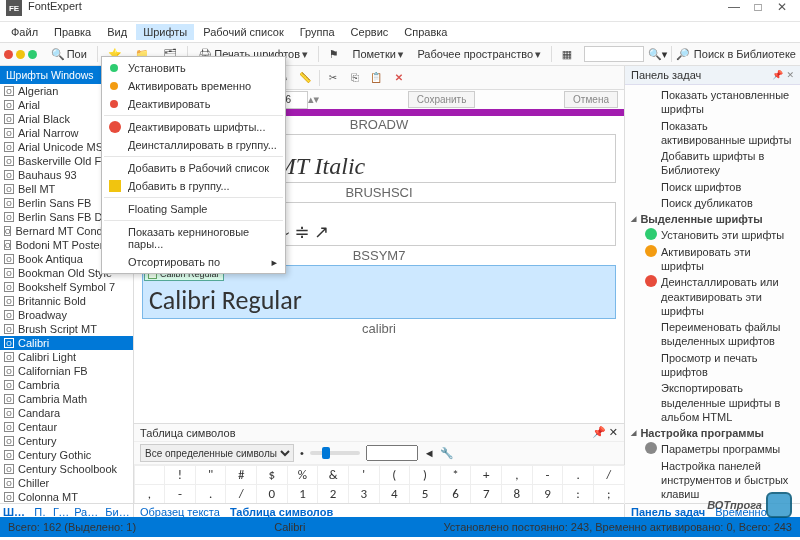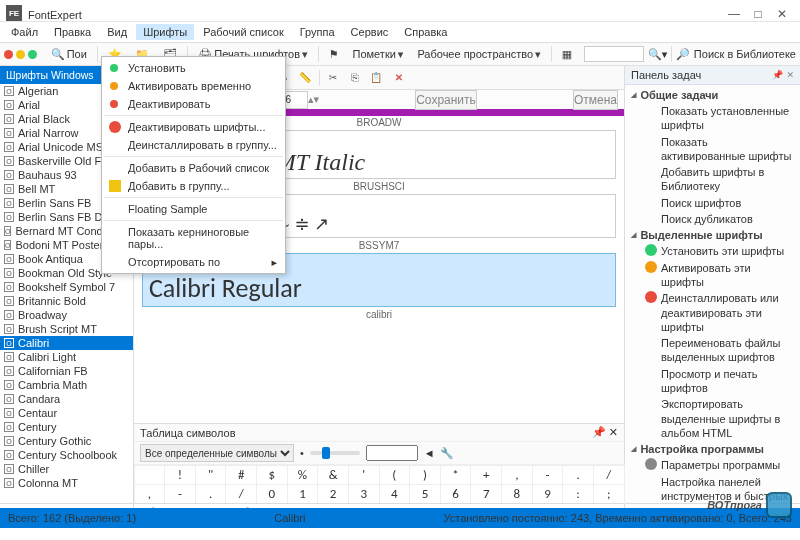--- a/index.html
+++ b/index.html
@@ -1,17 +1,17 @@
 <!DOCTYPE html>
 <html><head>
 <meta charset="utf-8">
 <style>
 *{box-sizing:border-box;margin:0;padding:0;font-family:"Segoe UI",Tahoma,sans-serif;font-size:11px;color:#333}
 body{width:800px;height:540px;background:#fff;overflow:hidden;position:relative}
-.titlebar{height:22px;background:#fff;display:flex;align-items:flex-end;padding:0 6px;border-bottom:1px solid #e5e5e5}
+.titlebar{height:22px;background:#fff;display:flex;align-items:flex-start;padding:0 6px;border-bottom:1px solid #e5e5e5}
 .titlebar .logo{width:16px;height:16px;background:#555;display:inline-flex;align-items:center;justify-content:center;color:#fff;font-size:8px;font-weight:bold;margin-right:6px}
 .titlebar .title{flex:1}
 .titlebar .winbtn{width:24px;text-align:center;color:#555;font-size:12px}
 .menubar{height:20px;display:flex;align-items:center;padding:0 4px;gap:2px}
 .menubar .mitem{padding:2px 7px;cursor:default}
 .menubar .mitem.active{background:#cde8ff}
 .toolbar{height:24px;border-top:1px solid #e0e0e0;border-bottom:1px solid #e0e0e0;display:flex;align-items:center;padding:0 4px;gap:6px;background:#fafafa}
 .traffic{display:flex;gap:3px;margin-right:4px}
 .traffic span{width:9px;height:9px;border-radius:50%}
 .traffic .r{background:#e74c3c}.traffic .y{background:#f1c40f}.traffic .g{background:#2ecc71}
@@ -31,23 +31,23 @@
 .tabs span{color:#0066cc;white-space:nowrap;overflow:hidden;text-overflow:ellipsis}
 .tabs span.active{color:#0066cc;font-weight:bold}
 .center{flex:1;display:flex;flex-direction:column;min-width:0;position:relative}
 .ctoolbar{height:24px;border-bottom:1px solid #ddd;display:flex;align-items:center;padding:0 4px;gap:4px;background:#fafafa}
 .ctoolbar .cbtn{width:18px;height:18px;border:1px solid transparent;display:flex;align-items:center;justify-content:center;font-size:10px;color:#555}
 .ctoolbar .xbtn{color:#d9534f;font-weight:bold}
 .fontopt{height:26px;border-bottom:7px solid #a21caf;display:flex;align-items:center;padding:0 6px;gap:0;background:#fdfdfd}
 .fontopt select,.fontopt input{height:18px;border:1px solid #ccc;font-size:10px;padding:0 3px;background:#fff}
 .slider{width:70px;height:4px;background:#ddd;position:relative;border-radius:2px}
 .slider .thumb{position:absolute;width:8px;height:12px;background:#0078d7;top:-4px;border-radius:2px}
-.savebtn{margin-left:auto;padding:2px 0;border:1px solid #ccc;background:#f5f5f5;font-size:12px;color:#888}
+.savebtn{margin-left:auto;padding:2px 8px;border:1px solid #ccc;background:#f5f5f5;font-size:10px;color:#888}
 .preview{flex:1;overflow:hidden;background:#fff;display:flex;flex-direction:column}
-.preview .fname{text-align:center;font-size:10px;color:#666;padding:1px 0}
+.preview .fname{text-align:center;font-size:13px;color:#666;padding:1px 0}
 .preview .fbox{margin:1px 8px;border:1px solid #ccc;padding:0}
 .preview .fbox .flabel{display:inline-flex;align-items:center;gap:3px;font-size:9px;padding:1px 3px;border:1px solid #8c8;background:#efe;margin:1px}
 .preview .fbox .flabel.sel{border-color:#5a9;background:#dfe}
 .preview .fbox .fsample{padding:2px 6px;font-size:16px}
 .preview .fbox.selbox{background:#cde8ff;border-color:#7ab8e8}
 .charpanel{border-top:1px solid #ddd;background:#fafafa}
 .charpanel .chdr{display:flex;align-items:center;padding:2px 6px;font-size:10px;color:#555;gap:4px}
 .charpanel .chdr2{display:flex;align-items:center;padding:2px 6px;gap:6px;border-top:1px solid #eee;border-bottom:1px solid #eee}
 .charpanel .chdr2 select{height:18px;border:1px solid #ccc;font-size:10px;flex:0 0 140px}
 .chargrid{display:grid;grid-template-columns:repeat(16,1fr);background:#fff}
@@ -61,21 +61,21 @@
 .taskpane .tgroup{padding:2px 6px;display:flex;align-items:center;gap:4px;color:#444;font-weight:bold}
 .taskpane .tgroup::before{content:"◢";font-size:7px;color:#666}
 .taskpane .titem{padding:1px 6px 1px 20px;display:flex;align-items:flex-start;gap:4px;color:#333;line-height:1.3}
 .taskpane .titem .tico{width:12px;height:12px;flex:0 0 12px;display:inline-block}
 .dropdown{position:absolute;left:101px;top:56px;width:185px;background:#fff;border:1px solid #bbb;box-shadow:2px 2px 6px rgba(0,0,0,.2);z-index:50;padding:2px}
 .dropdown .di{padding:3px 6px 3px 24px;position:relative;font-size:11px;color:#333}
 .dropdown .di.disabled{color:#aaa}
 .dropdown .di .dot{position:absolute;left:6px;top:5px;width:8px;height:8px;border-radius:50%}
 .dropdown .di .dico{position:absolute;left:5px;top:3px;width:12px;height:12px}
 .dropdown hr{border:none;border-top:1px solid #e5e5e5;margin:2px 0}
-.status{position:absolute;bottom:12px;left:0;right:0;height:20px;background:#0078d7;color:#fff;display:flex;align-items:center;padding:0 8px;font-size:10.5px;gap:12px}
+.status{position:absolute;bottom:3px;left:0;right:0;height:20px;background:#0078d7;color:#fff;display:flex;align-items:center;padding:0 8px;font-size:10.5px;gap:12px}
 .status .sr{margin-left:auto}
 
 .ic-green{background:#2ecc71;border-radius:50%}
 .ic-orange{background:#f39c12;border-radius:50%}
 .ic-red{background:#e74c3c;border-radius:50%}
 .ic-folder{background:#f1c40f}
 .ic-gear{background:#888;border-radius:50%}
 .smallcheck{width:9px;height:9px;border:1px solid #6a6;background:#efe;display:inline-block}
 .watermark{position:absolute;right:8px;bottom:22px;font-size:20px;font-weight:bold;font-style:italic;color:#d33;opacity:.85;display:flex;align-items:center;gap:4px;pointer-events:none}
 .watermark .thumb{width:26px;height:26px;background:#39c;border-radius:6px;border:2px solid #057;position:relative}
@@ -149,20 +149,21 @@
         <div class="fi"><span class="fic">O</span>Bodoni MT Poster Compressed</div>
         <div class="fi"><span class="fic">O</span>Book Antiqua</div>
         <div class="fi"><span class="fic">O</span>Bookman Old Style</div>
         <div class="fi"><span class="fic">O</span>Bookshelf Symbol 7</div>
         <div class="fi"><span class="fic">O</span>Britannic Bold</div>
         <div class="fi"><span class="fic">O</span>Broadway</div>
         <div class="fi"><span class="fic">O</span>Brush Script MT</div>
         <div class="fi sel"><span class="fic">O</span>Calibri</div>
         <div class="fi"><span class="fic">O</span>Calibri Light</div>
         <div class="fi"><span class="fic">O</span>Californian FB</div>
+        <div class="fi"><span class="fic">O</span>Cambria</div>
         <div class="fi"><span class="fic">O</span>Cambria Math</div>
         <div class="fi"><span class="fic">O</span>Candara</div>
         <div class="fi"><span class="fic">O</span>Centaur</div>
         <div class="fi"><span class="fic">O</span>Century</div>
         <div class="fi"><span class="fic">O</span>Century Gothic</div>
         <div class="fi"><span class="fic">O</span>Century Schoolbook</div>
         <div class="fi"><span class="fic">O</span>Chiller</div>
         <div class="fi"><span class="fic">O</span>Colonna MT</div>
       </div>
     <div class="tabs" id="sidetabs">
@@ -267,21 +268,20 @@
         <span style="font-weight: bold;">Таблица символов</span>
       </div>
   </div>
 
   <div class="taskpane">
     <div class="thdr">
         <span>Панель задач</span>
         <span class="pin">📌 ✕</span>
       </div>
     <div class="tbody" id="taskbody">
-        <div class="tgroup">Общие задачи</div>
         <div class="titem">
           <span class="tico "></span>
           <span>Показать установленные шрифты</span>
         </div>
         <div class="titem">
           <span class="tico "></span>
           <span>Показать активированные шрифты</span>
         </div>
         <div class="titem">
           <span class="tico "></span>

